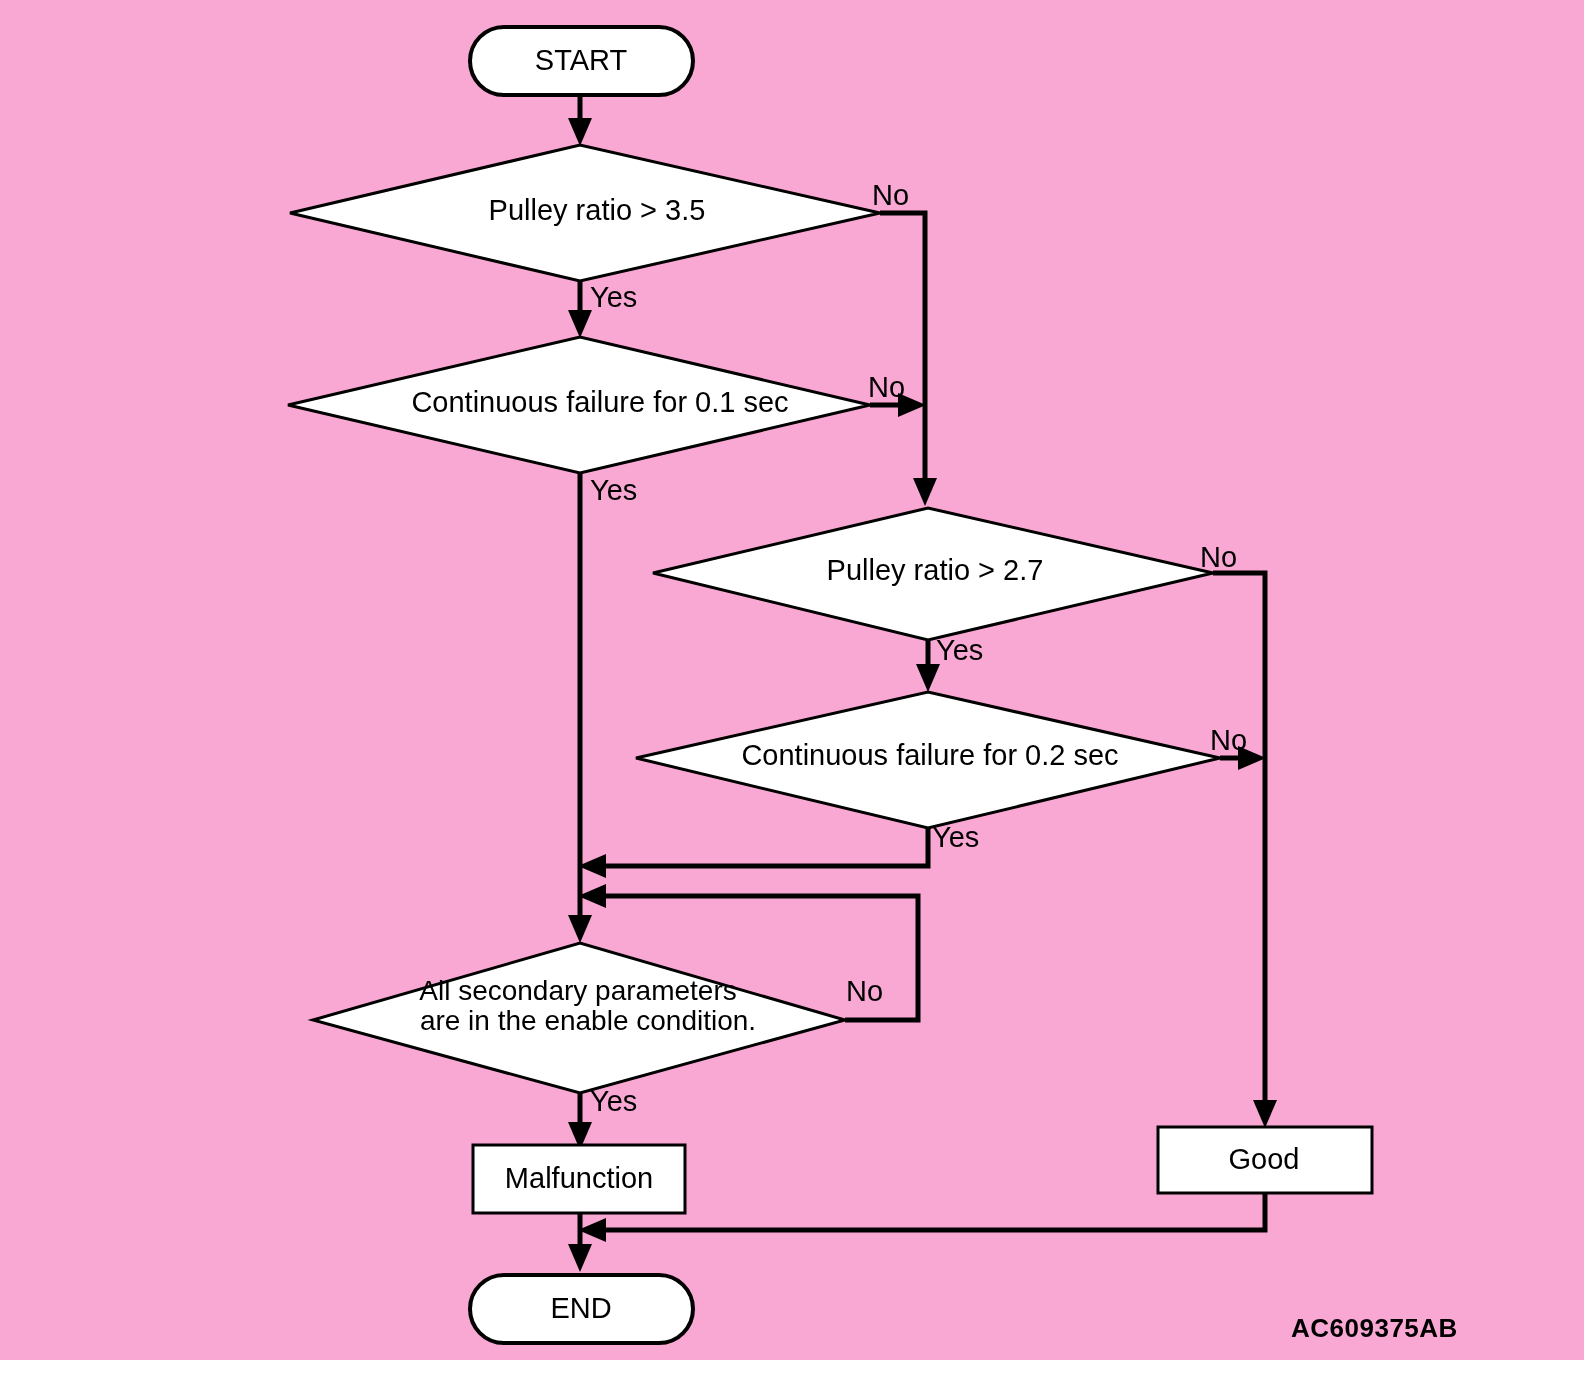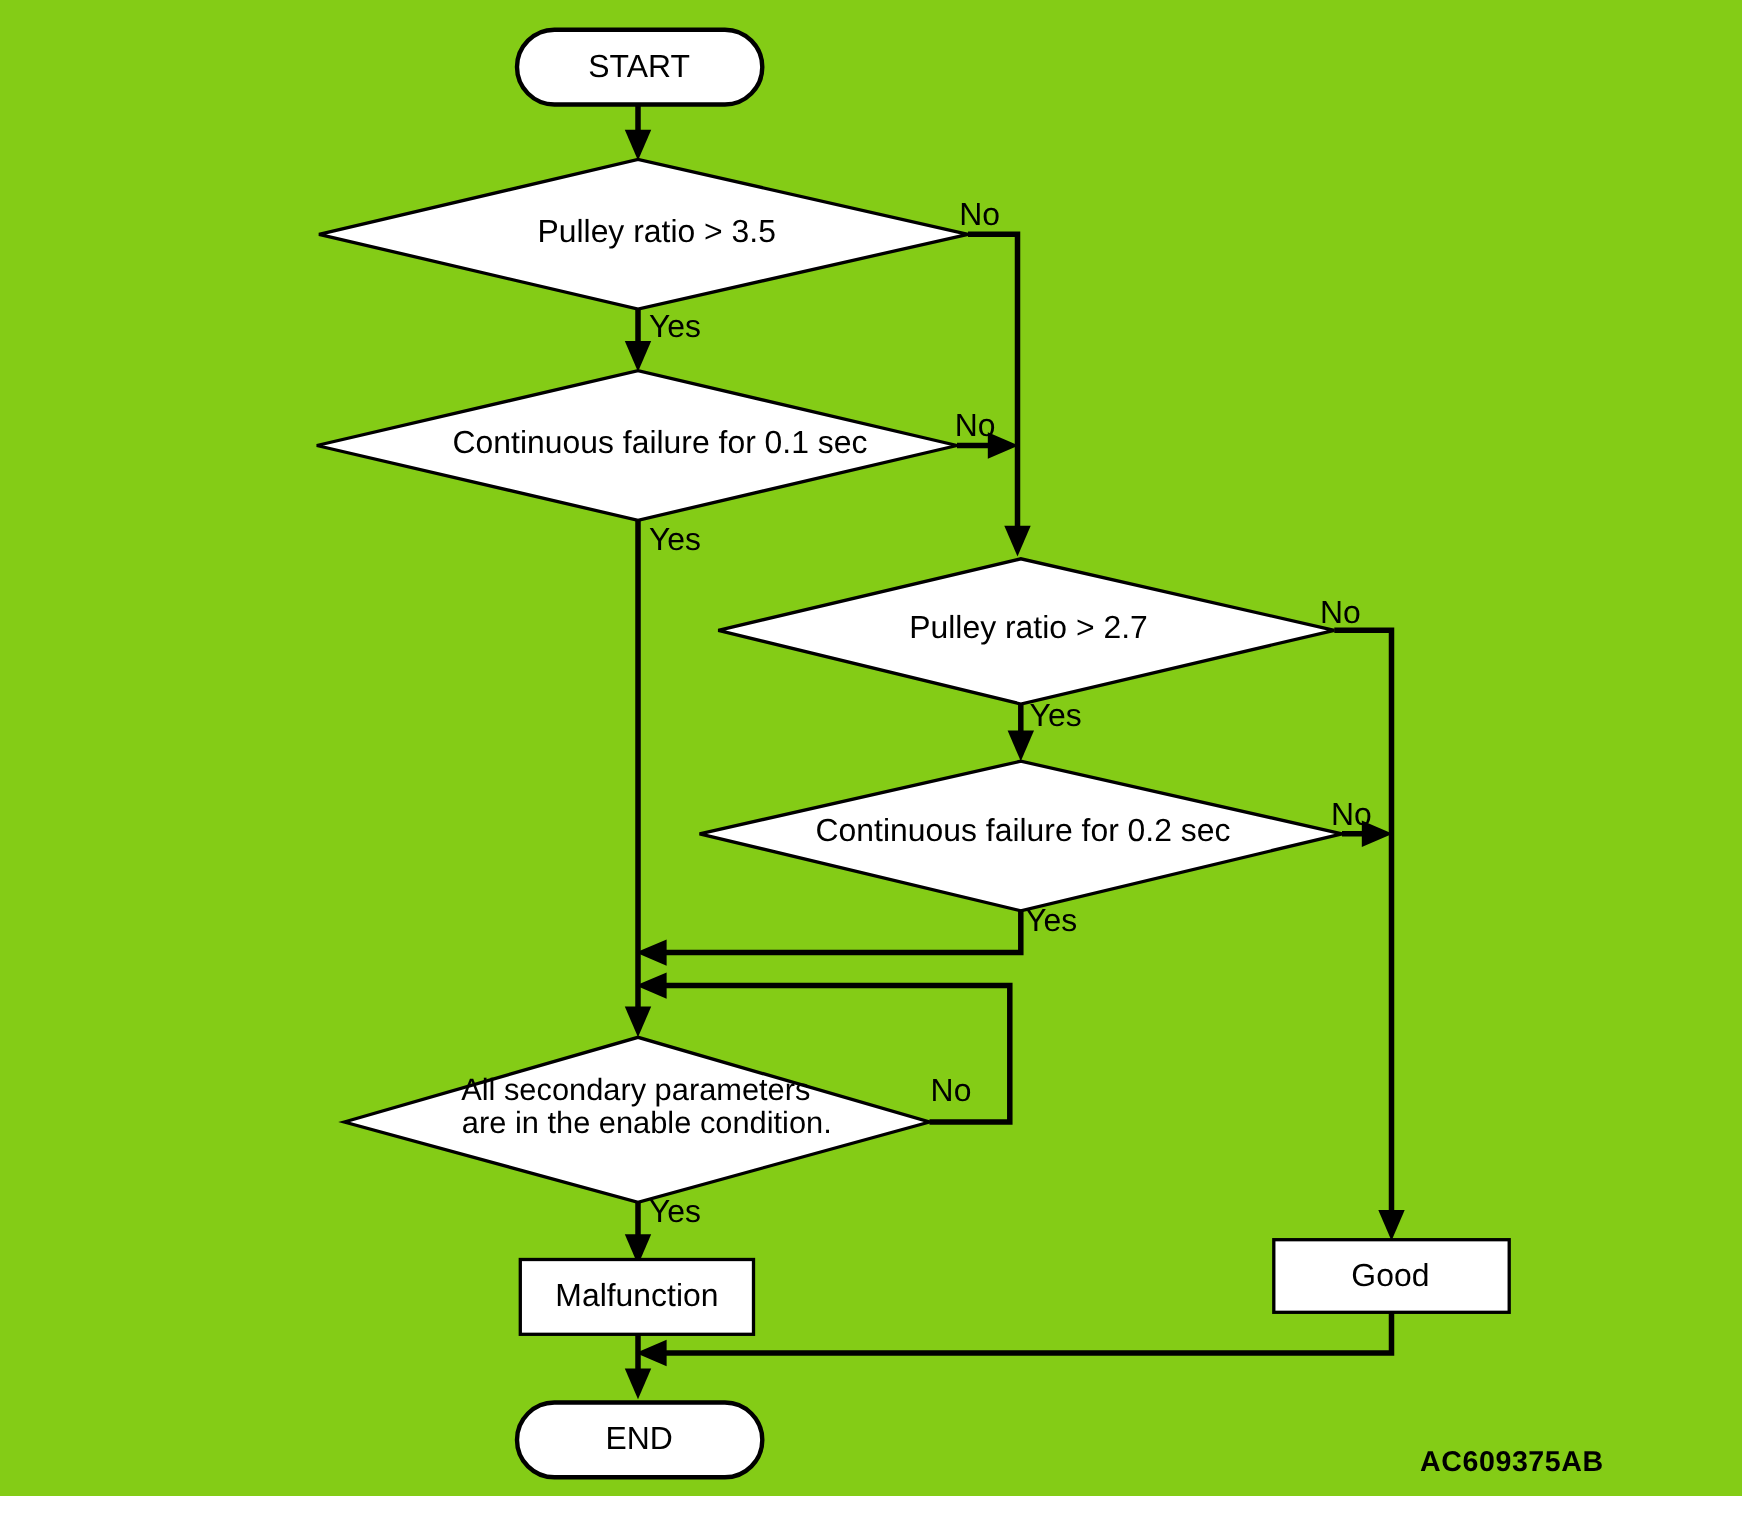--- a/index.html
+++ b/index.html
@@ -7,21 +7,21 @@
     padding: 0;
     background: #ffffff;
   }
   body {
     font-family: "Liberation Sans", sans-serif;
   }
   #flowchart-root {
     position: relative;
     width: 1584px;
     height: 1360px;
-    background: #84cc16;
+    background: #f9a8d4;
     overflow: hidden;
   }
   svg#flow-svg {
     position: absolute;
     left: 0;
     top: 0;
     width: 1584px;
     height: 1400px;
     display: block;
   }

